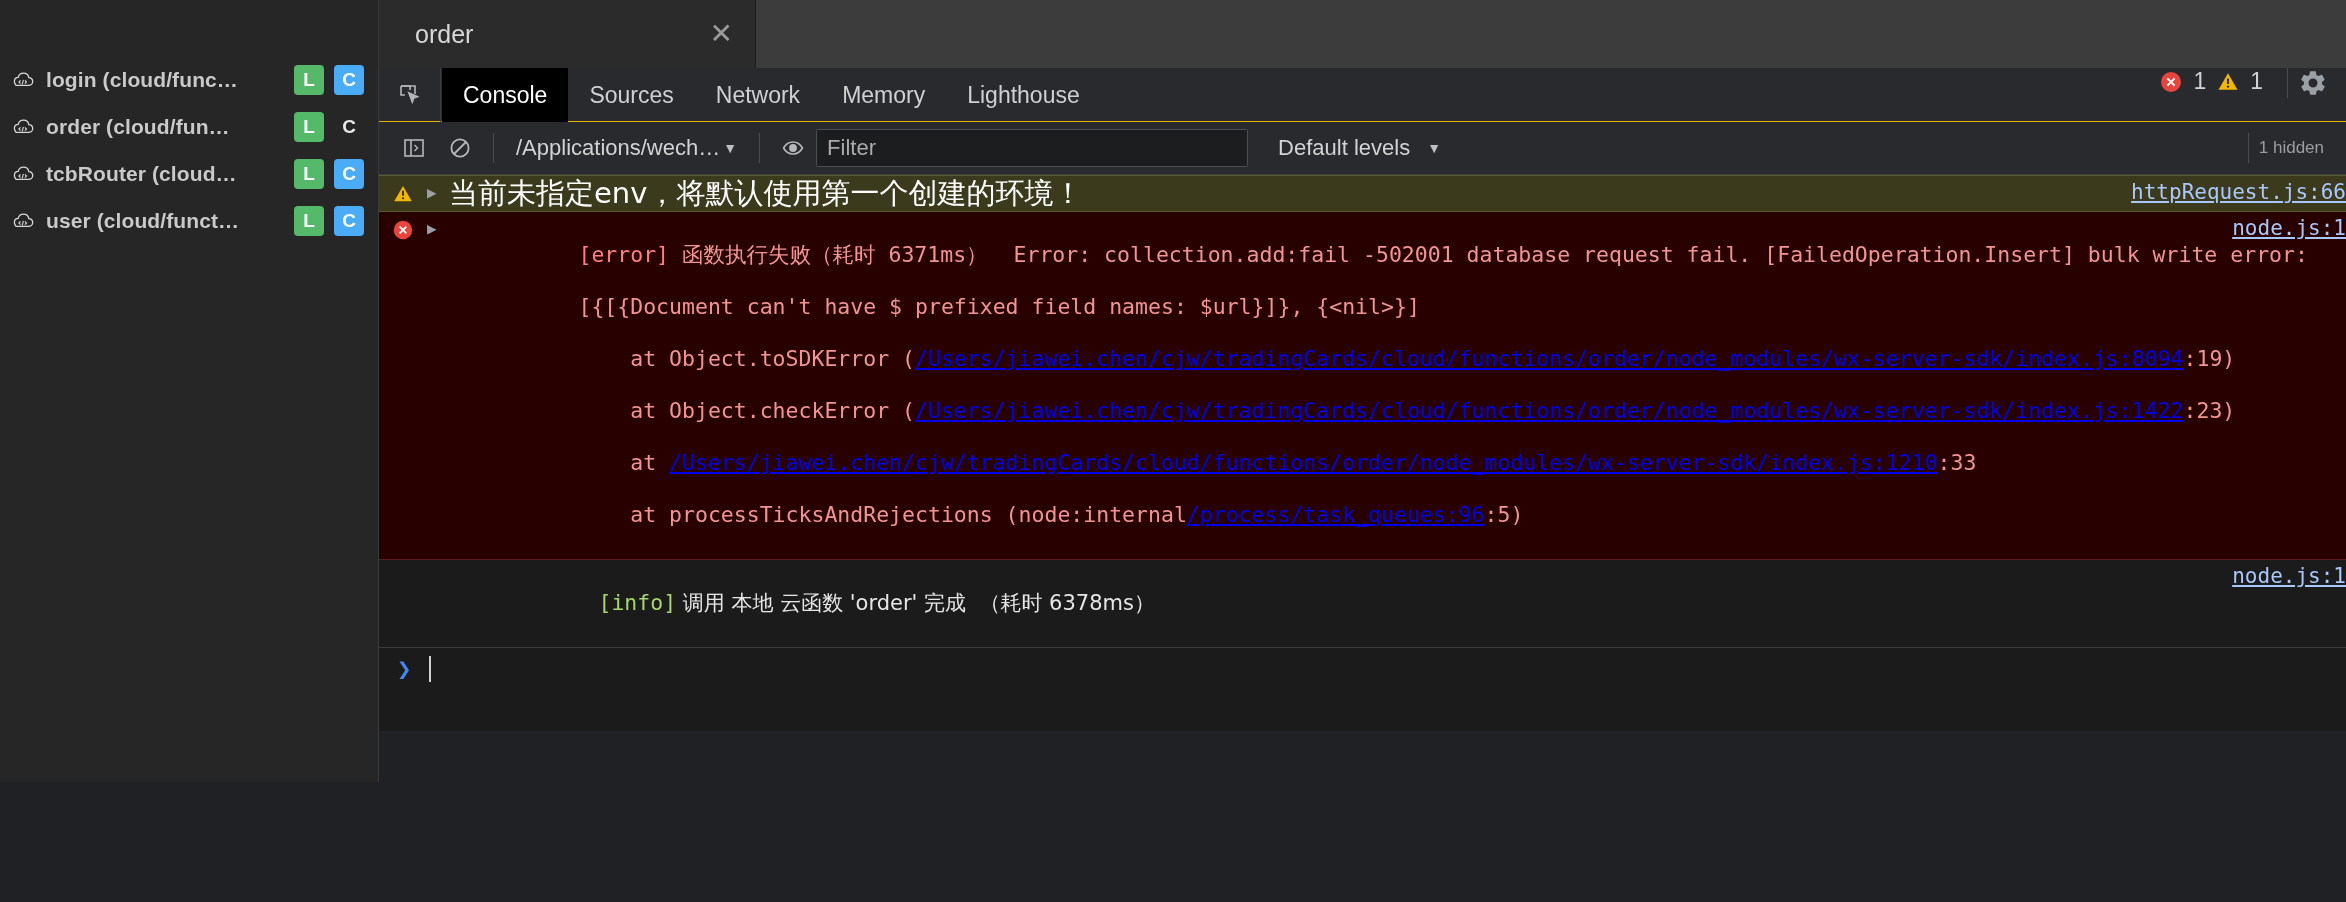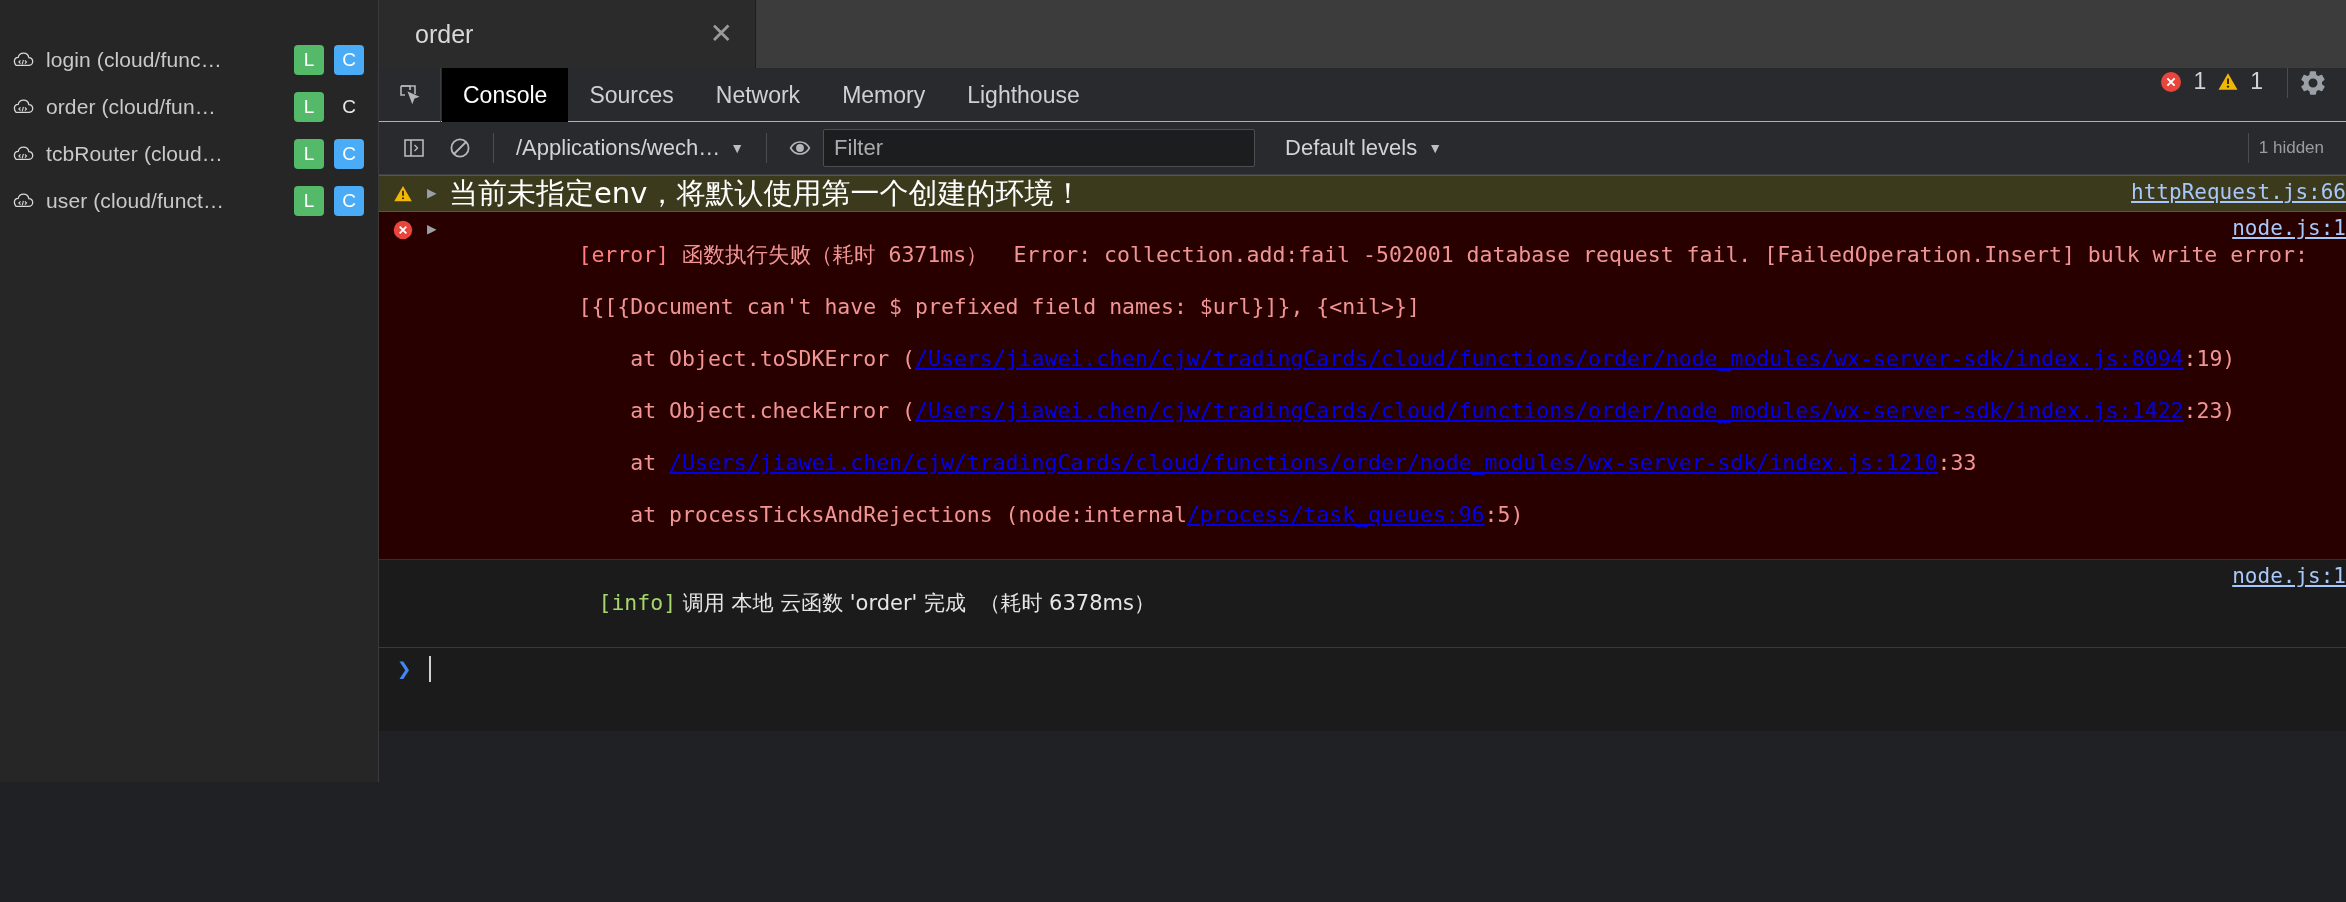--- a/index.html
+++ b/index.html
@@ -9,22 +9,23 @@
     font-family: "Liberation Sans", sans-serif;
     overflow: hidden;
   }
   .app { display: flex; width: 2346px; height: 902px; position: relative; }
 
   
   .sidebar {
     width: 379px; height: 782px;
     background: #262626;
     border-right: 1px solid #3a3a3a;
-    padding-top: 36px;
+    padding-top: 56px;
     flex: 0 0 379px;
+    font-weight: bold;
   }
   .sb-item {
     display: flex; align-items: center;
     height: 47px;
     padding: 0 14px 0 10px;
     gap: 10px;
   }
   .sb-icon { width: 26px; height: 26px; flex: 0 0 26px; display:block; }
   .sb-label {
     color: #c9c9c9;
@@ -95,38 +96,38 @@
   
   .ftbar {
     height: 53px; background: #282a2d;
     display: flex; align-items: center;
     border-bottom: 1px solid #3b3e42;
     flex: 0 0 53px;
     padding-left: 12px;
   }
   .ft-btn { width: 46px; height: 46px; display:flex; align-items:center; justify-content:center; }
   .ft-ctx {
-    display: flex; align-items: center; gap: 10px;
+    display: flex; align-items: center; gap: 3px;
     color: #d2d3d4; font-size: 22px; padding: 0 12px;
     white-space: nowrap;
   }
   .caret { font-size: 14px; color:#bdbdbd; }
   .ft-filter {
     flex: 0 0 432px; height: 38px;
     background: #1c1d1f; border: 1px solid #4c4f52;
     border-radius: 2px; 
     display: flex; align-items: center; padding: 0 10px;
   }
   .ft-filter input {
     width: 100%; background: transparent; border: none; outline: none;
     color: #d2d3d4; font-size: 22px; font-family: "Liberation Sans", sans-serif;
   }
   .ft-filter input::placeholder { color: #a9abad; }
   .ft-levels {
-    display:flex; align-items:center; gap: 11px;
+    display:flex; align-items:center; gap: 17px;
     color:#d2d3d4; font-size: 22px; padding: 0 16px; margin-left: 14px;
     white-space:nowrap;
   }
   .ft-hidden { color:#9b9d9f; font-size: 17px; padding-right: 22px; white-space:nowrap;}
 
   
   .console {
     flex: 1 1 auto; background: #1b1b1b;
     font-family: "DejaVu Sans Mono", monospace;
     overflow: hidden;

